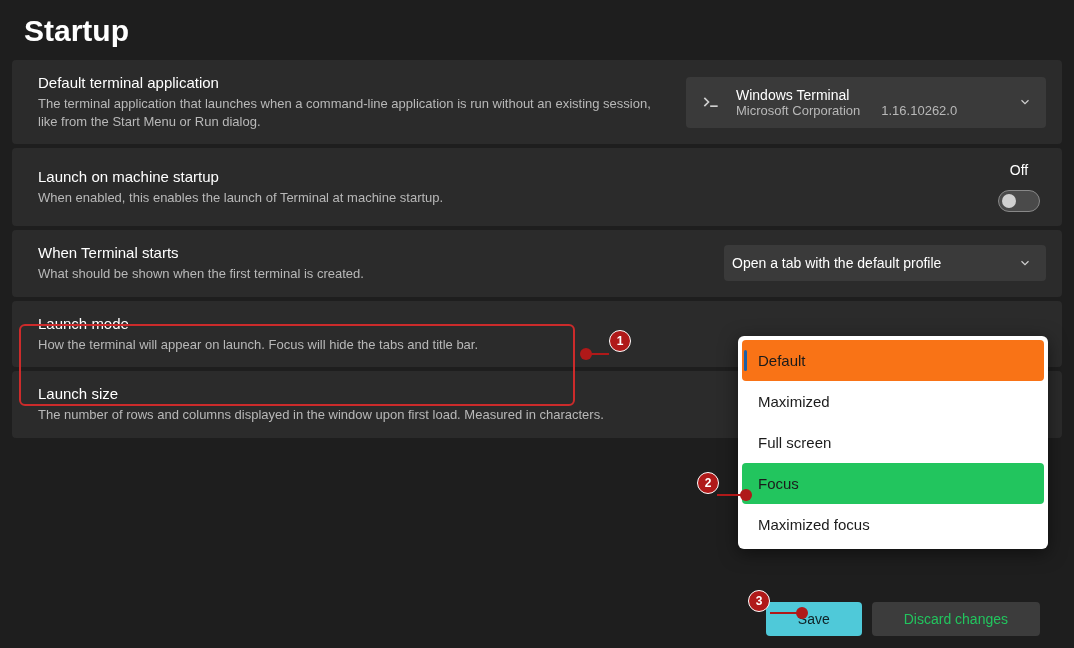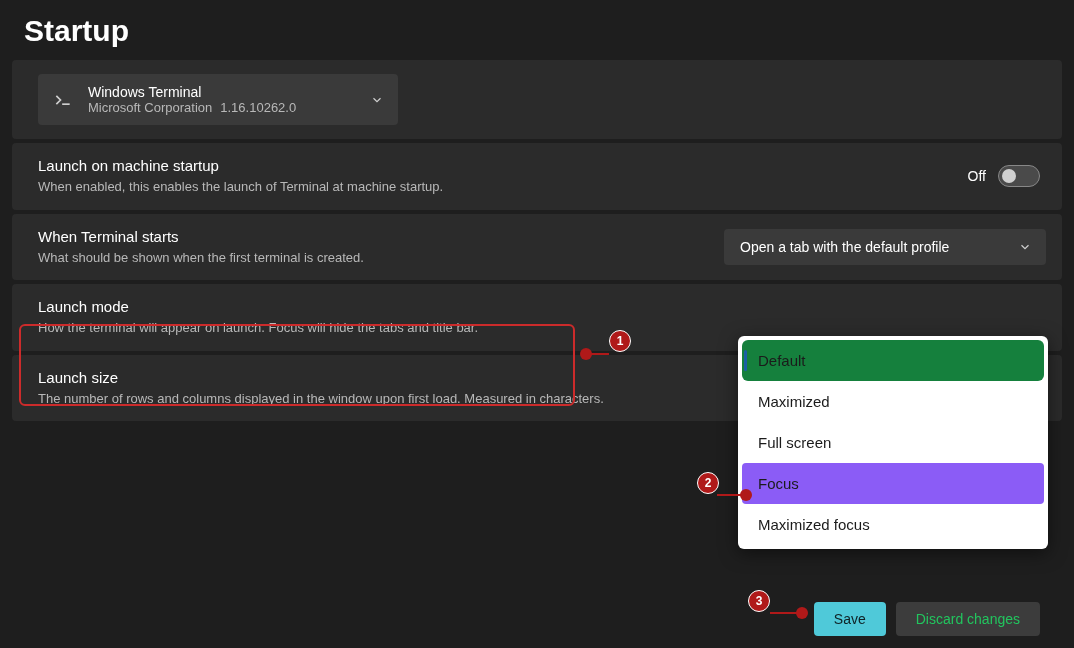--- a/index.html
+++ b/index.html
@@ -62,42 +62,42 @@
     color: #d0d0d0;
   }
   .term-icon {
     width: 22px; height: 22px;
     display: flex; align-items: center; justify-content: center;
     color: #cfcfcf;
     font-size: 16px;
   }
   .dd-text .dd-title { font-size: 14px; color: #fff; }
   .dd-text .dd-sub { font-size: 13px; color: #b8b8b8; }
-  .dd-sub span + span { margin-left: 8px; }
-  
-  .toggle-wrap { display: flex; align-items: center; gap: 12px; padding-right: 6px; }
+  .dd-sub span + span { margin-left: 21px; }
+  
+  .toggle-wrap { display: flex; align-items: center; gap: 12px; padding-right: 6px; flex-direction: column; }
   .toggle-label { font-size: 14px; color: #fff; }
   .toggle {
     width: 42px; height: 22px;
     border-radius: 11px;
     background: #4a4a4a;
     border: 1px solid #888;
     position: relative;
   }
   .toggle .knob {
     position: absolute;
     width: 14px; height: 14px; border-radius: 50%;
     background: #d0d0d0;
     top: 3px; left: 3px;
   }
   
   .select-button {
     background: #3a3a3a;
     border-radius: 4px;
-    padding: 10px 44px 10px 16px;
+    padding: 10px 44px 10px 8px;
     font-size: 14px;
     color: #fff;
     position: relative;
     min-width: 322px;
   }
   .select-button .chev {
     position: absolute;
     right: 14px; top: 50%; transform: translateY(-50%);
     color: #d0d0d0;
   }
@@ -126,45 +126,44 @@
     z-index: 10;
   }
   .dropdown-popup .item {
     padding: 12px 16px;
     font-size: 15px;
     color: #1b1b1b;
     border-radius: 4px;
     position: relative;
   }
   .dropdown-popup .item.selected {
-    background: #15803d;
-    border-radius: 6px;
+    background: #f97316;
   }
   .dropdown-popup .item.selected::before {
     content: "";
     position: absolute;
     left: 2px; top: 10px; bottom: 10px;
     width: 3px;
     background: #1b5fa6;
     border-radius: 2px;
   }
   .dropdown-popup .item.hover {
-    background: #8b5cf6;
+    background: #22c55e;
   }
   
   .footer {
     position: absolute;
     right: 34px;
     bottom: 12px;
     display: flex;
     gap: 10px;
     z-index: 20;
   }
   .btn {
-    padding: 9px 20px;
+    padding: 9px 32px;
     border-radius: 4px;
     font-size: 14px;
     cursor: pointer;
     border: none;
   }
   .btn-primary { background: #4fc9d9; color: #0f2226; }
   .btn-secondary { background: #3c3c3c; color: #22c55e; }
   
   .badge {
     position: absolute;
@@ -193,20 +192,24 @@
   svg.chev { width: 14px; height: 14px; }
 </style>
 </head>
 <body>
 
 <div class="page-title">Startup</div>
 
 <div class="settings-list">
 
   <div class="setting-row">
+    <div class="setting-text">
+      <div class="setting-title">Default terminal application</div>
+      <div class="setting-desc">The terminal application that launches when a command-line application is run without an existing session, like from the Start Menu or Run dialog.</div>
+    </div>
     <div class="dropdown-card">
       <div class="term-icon">
         <svg viewBox="0 0 24 24" width="20" height="20" fill="none" stroke="currentColor" stroke-width="2">
           <polyline points="4 7 9 12 4 17"></polyline>
             <line x1="11" y1="17" x2="20" y2="17"></line>
         </svg>
       </div>
       <div class="dd-text">
         <div class="dd-title">Windows Terminal</div>
         <div class="dd-sub">

